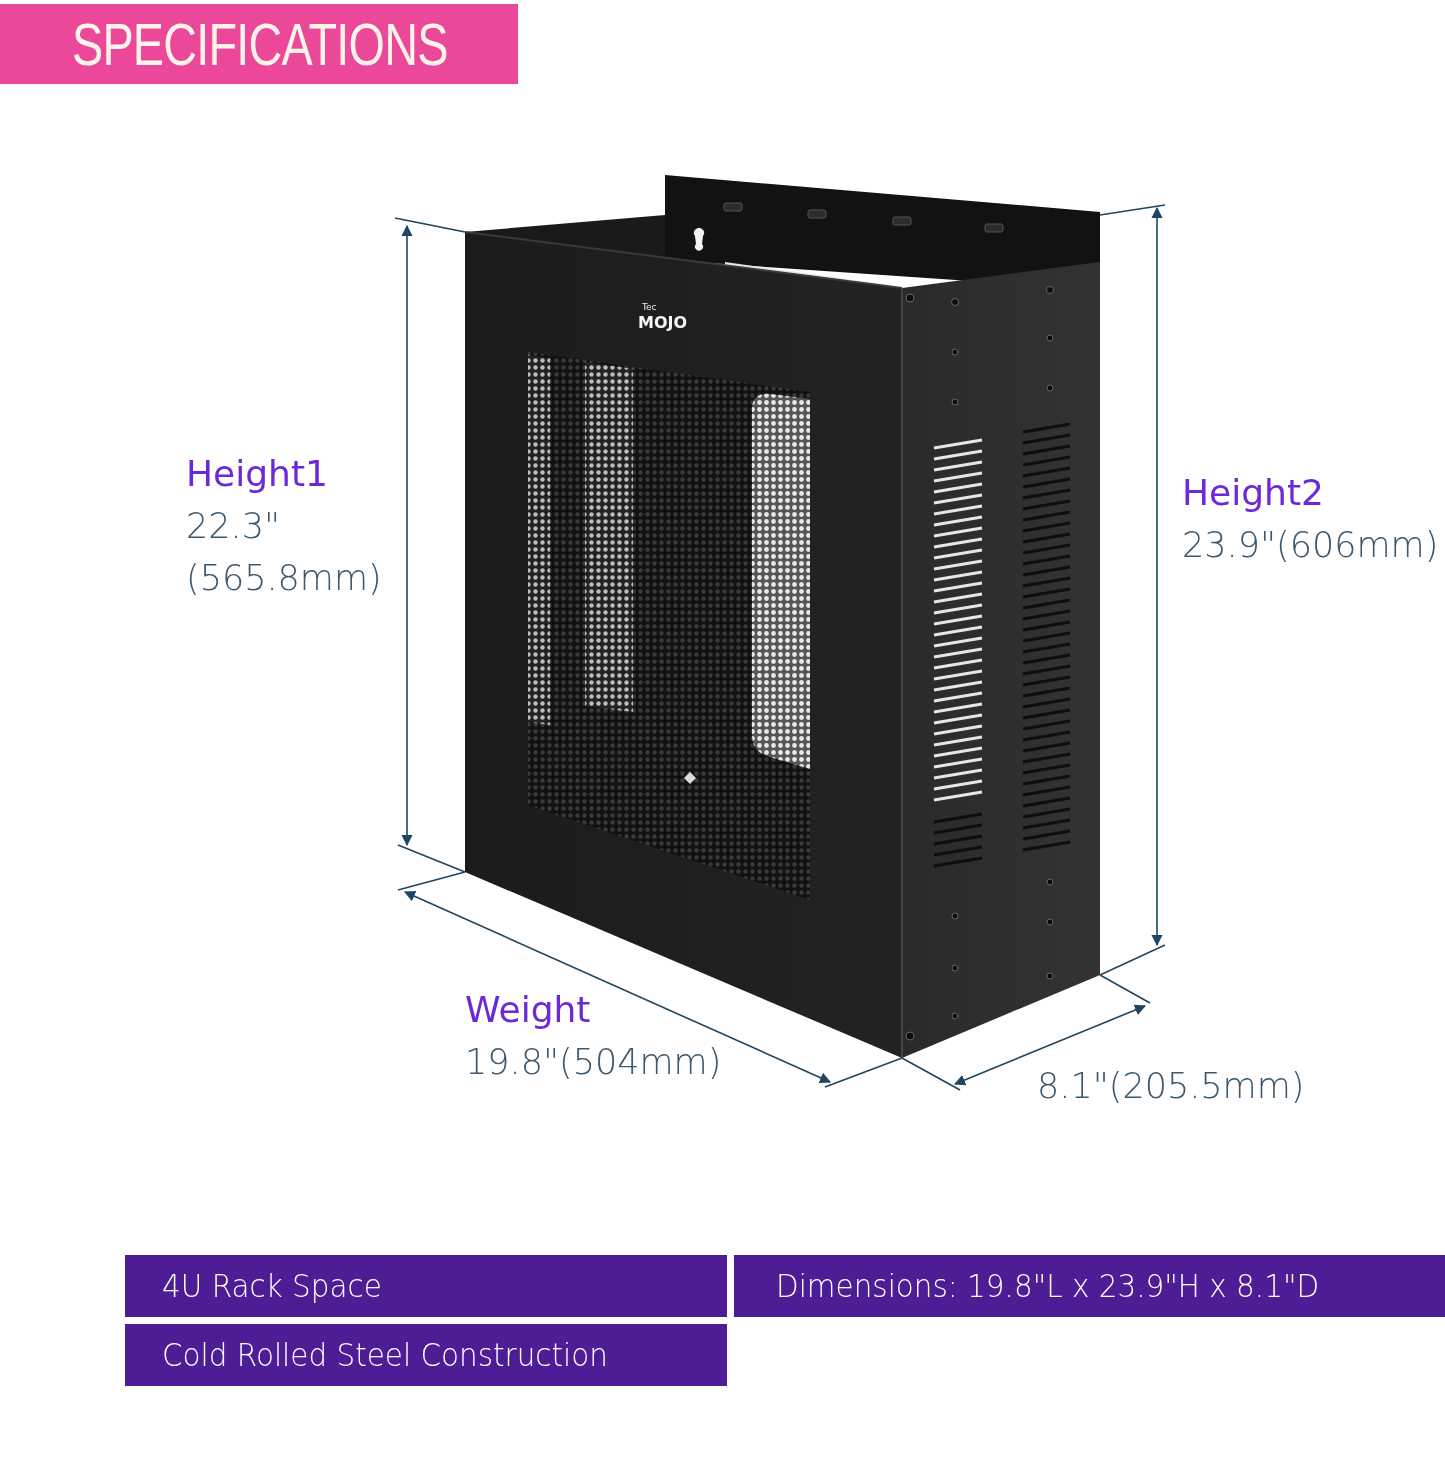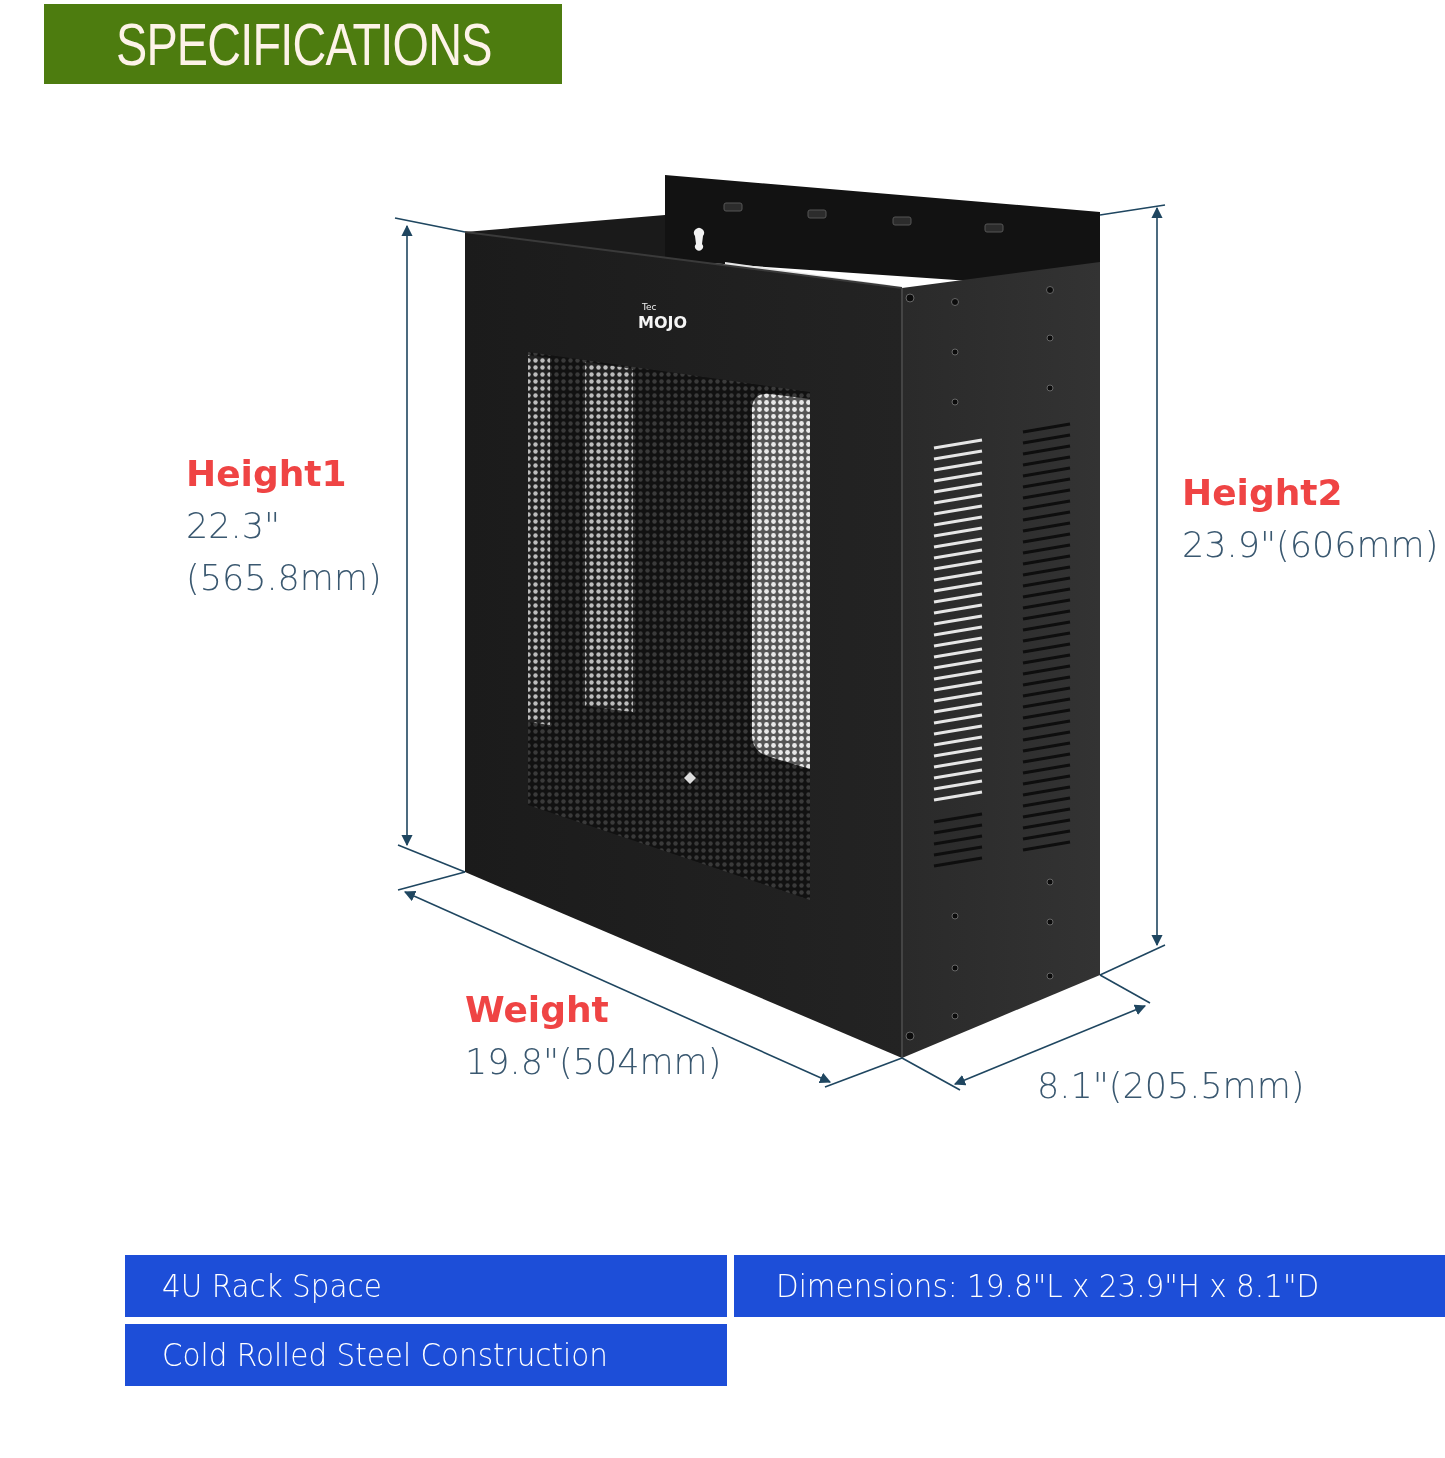--- a/index.html
+++ b/index.html
@@ -2,46 +2,46 @@
 <html><head>
   <meta charset="utf-8">
   <style>
     html, body { margin: 0; padding: 0; background: #ffffff; }
     body {
       width: 1445px; height: 1458px; position: relative; overflow: hidden;
       font-family: "DejaVu Sans", sans-serif;
     }
     .banner {
       position: absolute; left: 0; top: 4px; width: 518px; height: 80px;
-      background: #4d7c0f;
-      display: flex; align-items: center; margin-left: 44px;
+      background: #ec4899;
+      display: flex; align-items: center;
     }
     .banner-title {
       margin-left: 72px;
       color: #fdf3e8;
       font-family: "Liberation Sans", sans-serif;
       font-size: 60px; font-weight: 400;
       letter-spacing: -1px;
       transform: scaleX(0.78); transform-origin: left center;
       white-space: nowrap;
     }
     .dim-label {
       position: absolute; color: #1f4660;
       font-family: "DejaVu Sans", sans-serif;
       font-size: 36px; line-height: 52px; white-space: nowrap;
     }
-    .dim-label .name { font-weight: 700; color: #ef4444; display: block; }
+    .dim-label .name { font-weight: 400; color: #6d28d9; display: block; }
     .dim-label .value { font-weight: 300; color: #3a5870; display: block; font-size: 35px; }
     .drawing { position: absolute; left: 0; top: 0; }
     .spec-table {
       position: absolute; left: 125px; top: 1255px; width: 1320px;
     }
     .spec-row { display: flex; height: 62px; margin-bottom: 7px; }
     .spec-cell {
-      background: #1d4ed8; height: 62px;
+      background: #4c1d95; height: 62px;
       display: flex; align-items: center;
       color: #ffffff;
       font-family: "DejaVu Sans", sans-serif;
       font-size: 32px; font-weight: 300;
       white-space: nowrap; overflow: hidden;
     }
     .spec-cell.left { width: 602px; padding-left: 37px; box-sizing: border-box; margin-right: 7px; }
     .spec-cell.right { width: 711px; padding-left: 42px; box-sizing: border-box; }
     .spec-cell span { display: inline-block; transform: scaleX(0.92); transform-origin: left center; }
   </style>

